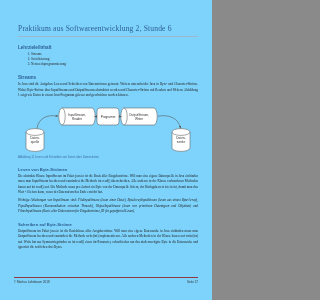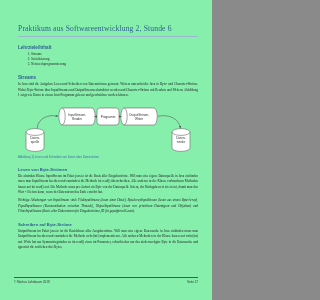--- a/index.html
+++ b/index.html
@@ -1,20 +1,20 @@
 <!DOCTYPE html>
 <html><head>
 <meta charset="utf-8">
 <style>
   html,body{margin:0;padding:0;background:#8a8a8a;}
   body{font-family:"Liberation Serif",serif;}
   .page{
     position:relative;
     width:212px;height:300px;
-    background:#86efac;
+    background:#7dd3fc;
     overflow:hidden;
     box-sizing:border-box;
   }
   .content{
     position:absolute;
     left:18px;right:14px;top:24px;
   }
 
   
   .doc-title{

